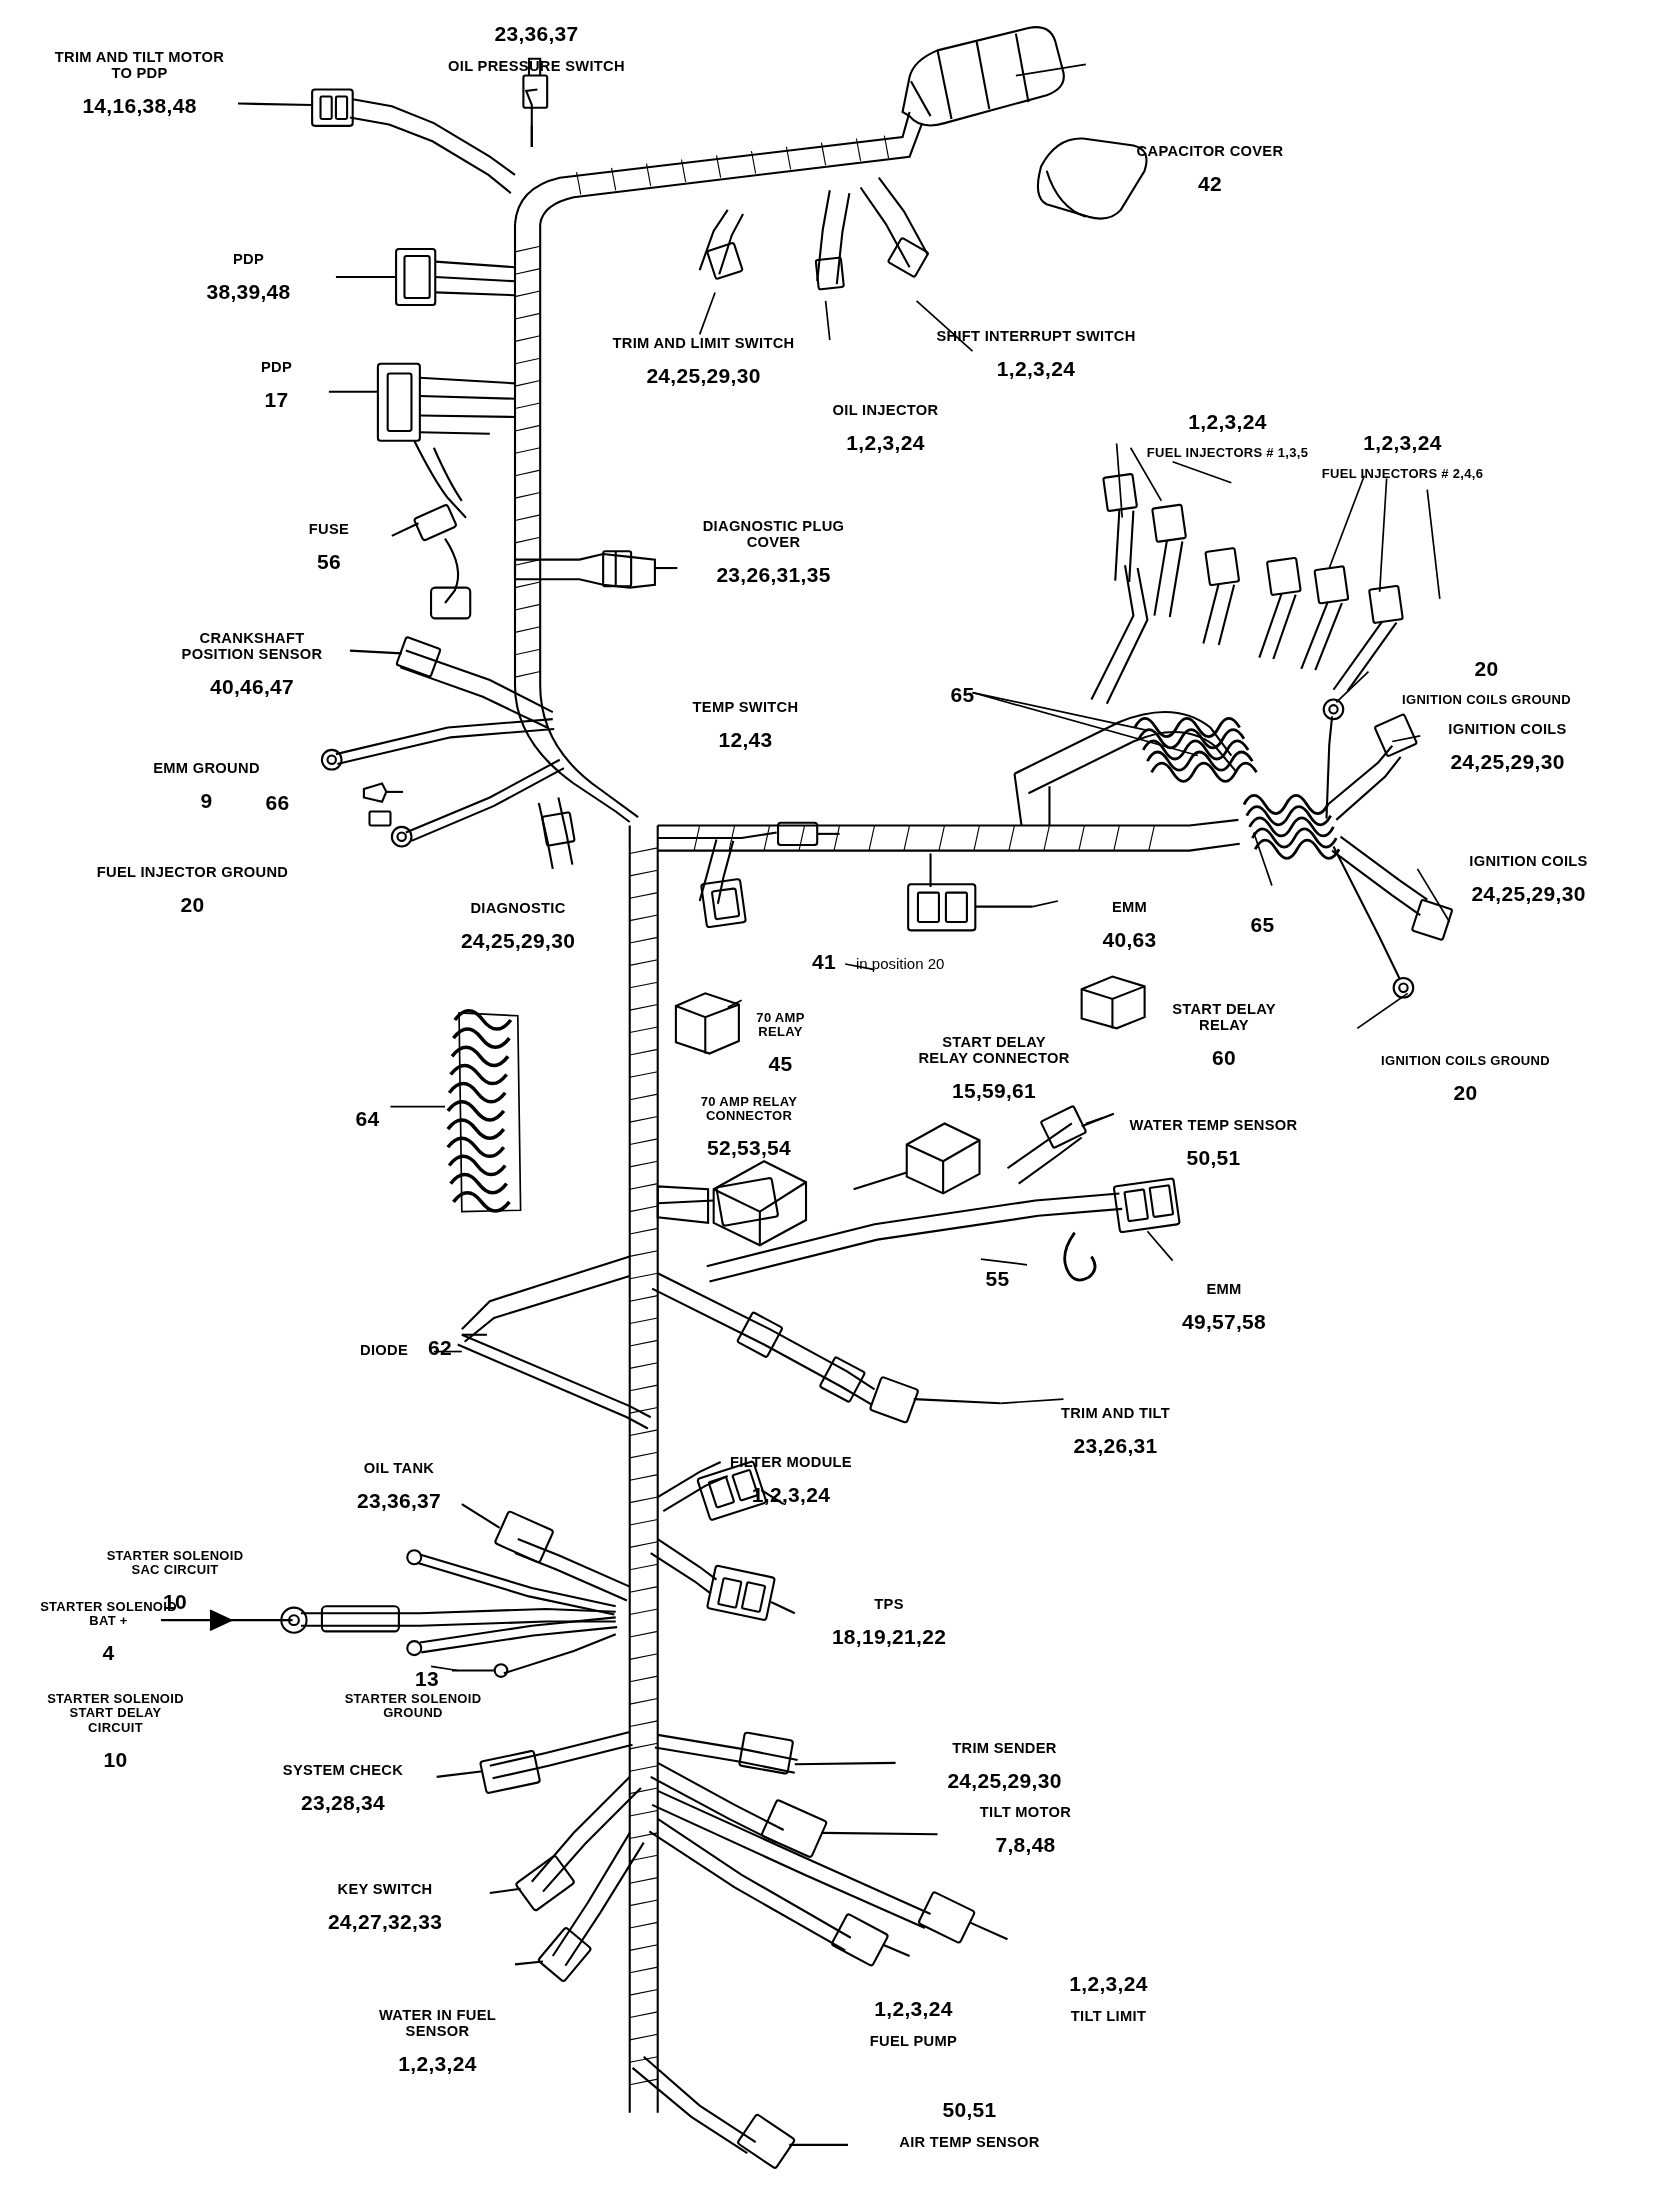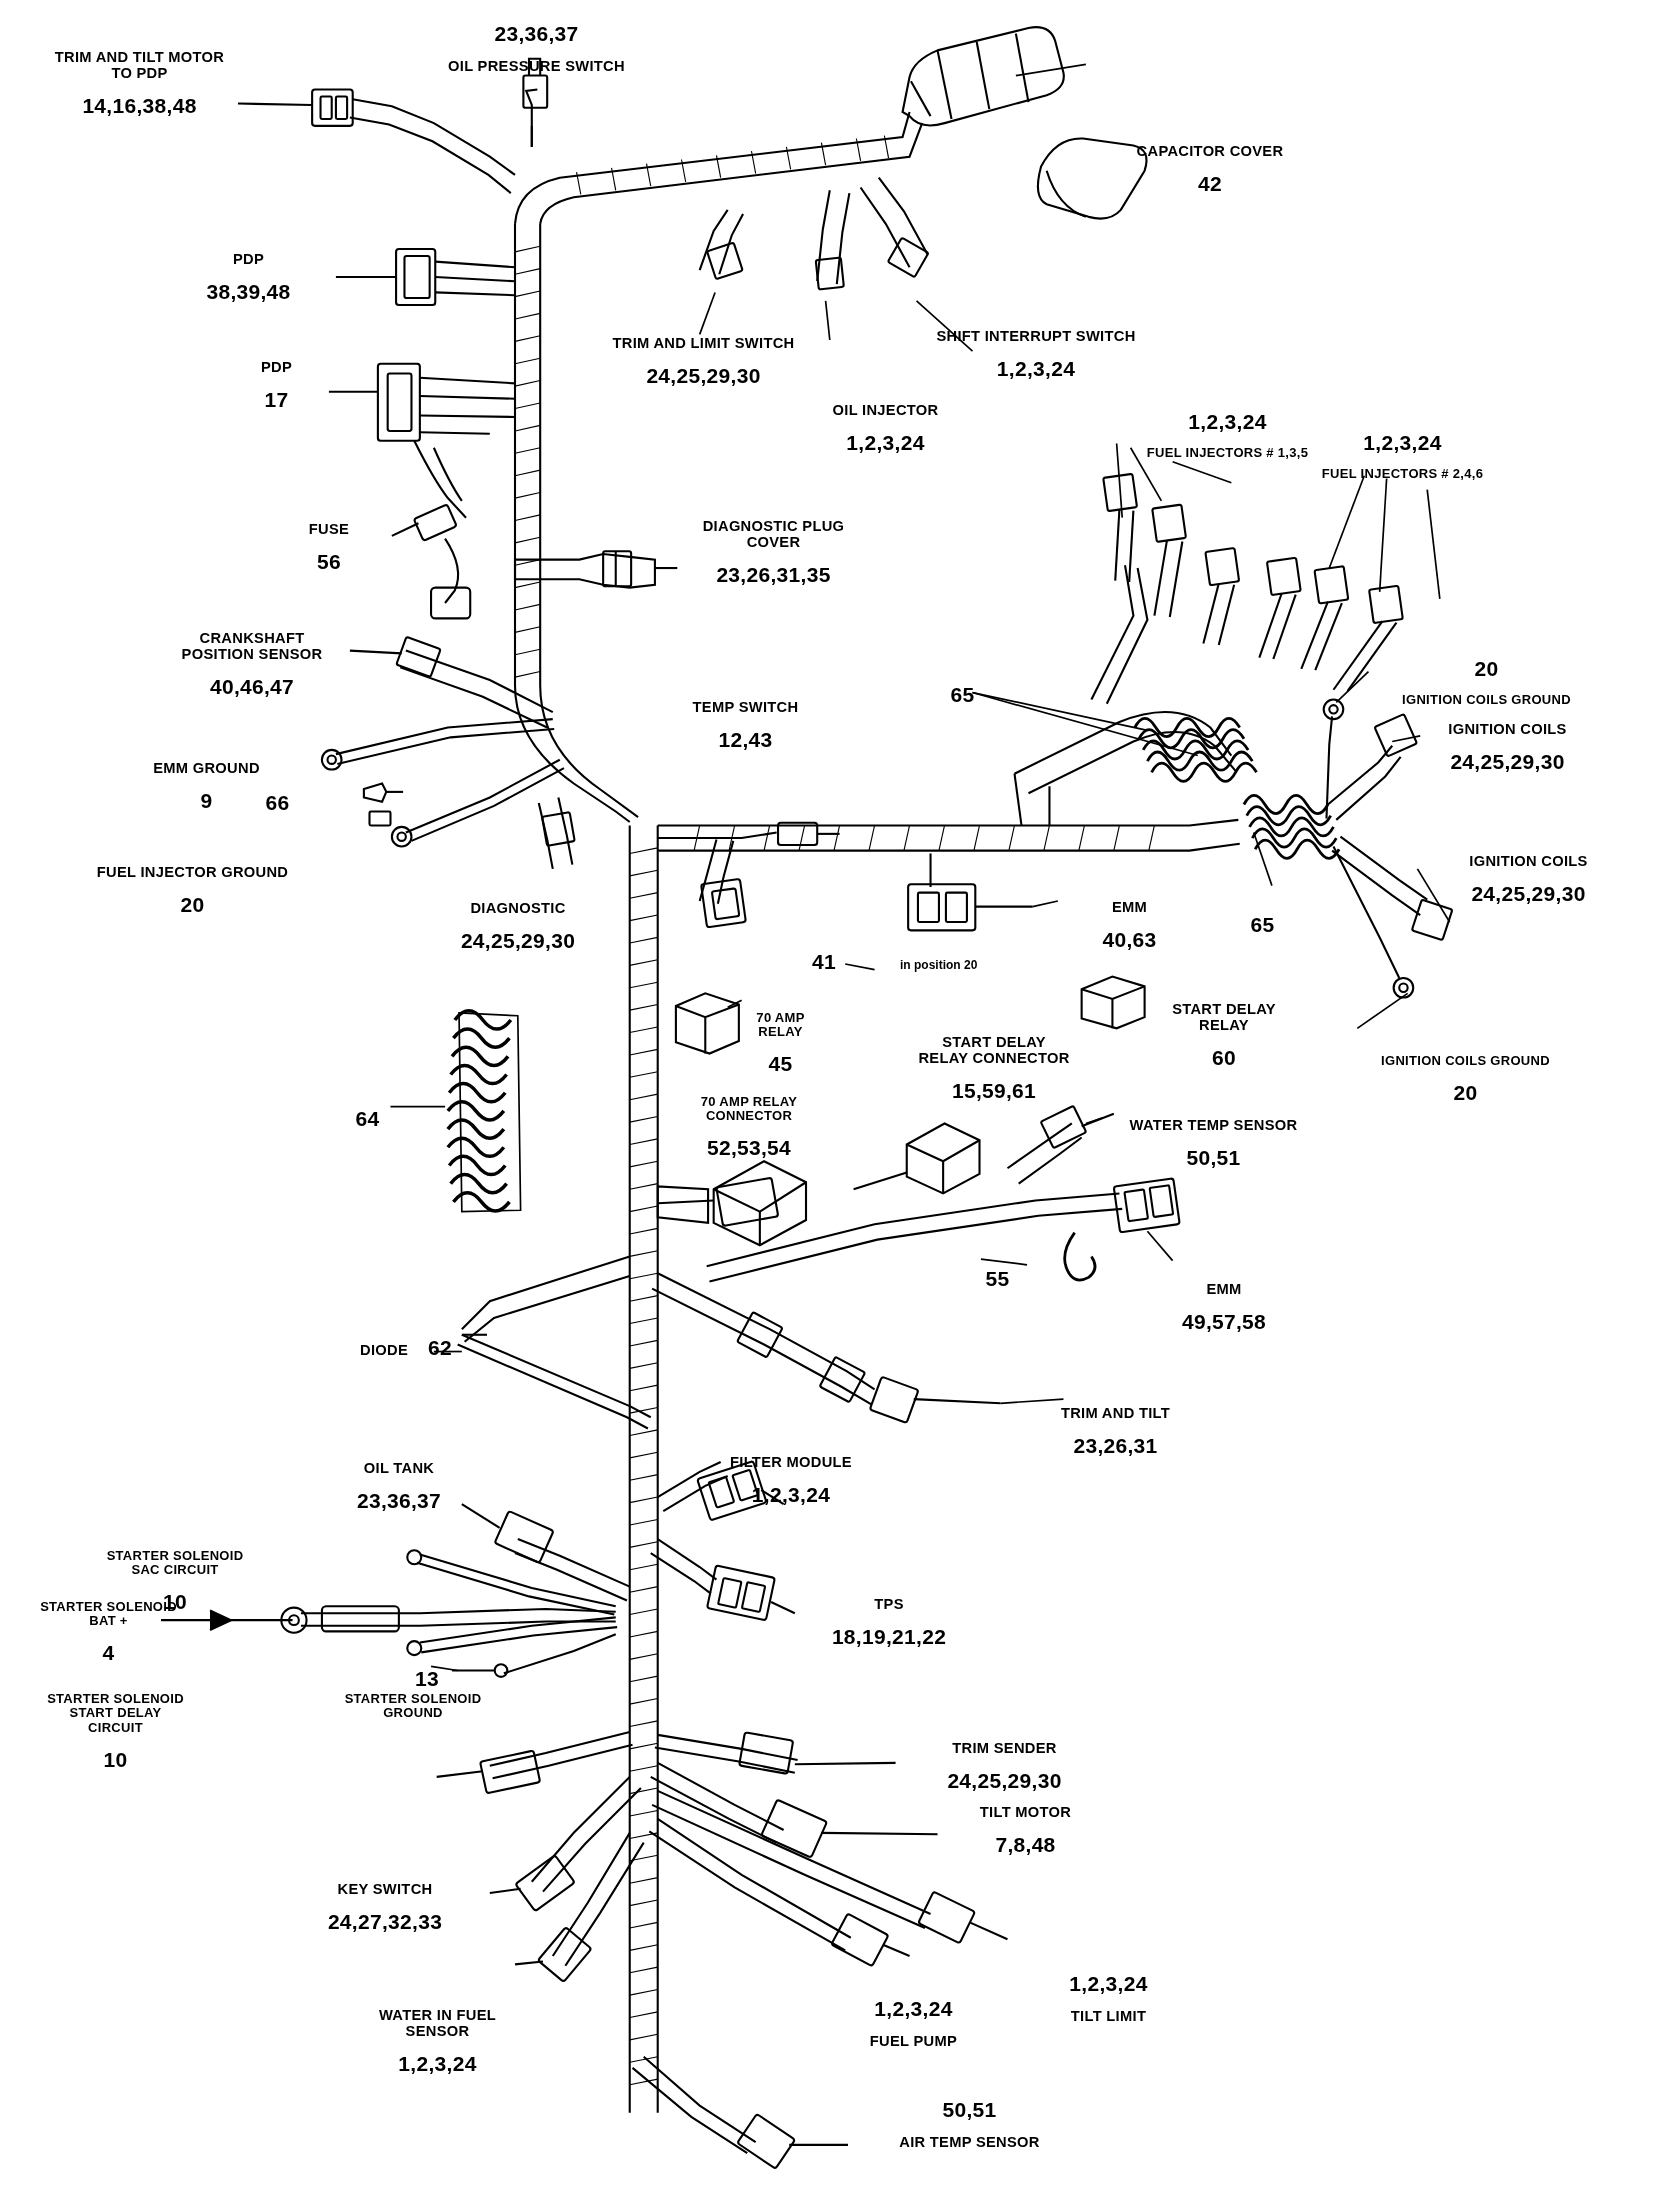--- a/index.html
+++ b/index.html
@@ -42,23 +42,22 @@
   }
   .lbl-num {
     font-size: 21px;
     font-weight: bold;
     letter-spacing: 0.3px;
   }
   .lbl-num.big {
     font-size: 21px;
   }
   .lbl-sub {
-    font-size: 12px;
-    font-weight: bold;
-    margin-left: 44px;
+    font-size: 15px;
+    font-weight: normal;
   }
   .inline-row {
     display: flex;
     align-items: baseline;
     justify-content: center;
     gap: 20px;
   }
 </style>
 </head>
 <body>
@@ -832,20 +831,24 @@
 START DELAY
 CIRCUIT</div>
     <div class="lbl-num big">10</div>
   </div>
 
   <div class="label" style="left:889px; top:1727px; width:231px;">
     <div class="lbl-title">TRIM SENDER</div>
     <div class="lbl-num big">24,25,29,30</div>
   </div>
 
+  <div class="label" style="left:245px; top:1749px; width:196px;">
+    <div class="lbl-title">SYSTEM CHECK</div>
+    <div class="lbl-num big">23,28,34</div>
+  </div>
 
   <div class="label" style="left:938px; top:1791px; width:175px;">
     <div class="lbl-title">TILT MOTOR</div>
     <div class="lbl-num big">7,8,48</div>
   </div>
 
   <div class="label" style="left:280px; top:1868px; width:210px;">
     <div class="lbl-title">KEY SWITCH</div>
     <div class="lbl-num big">24,27,32,33</div>
   </div>

